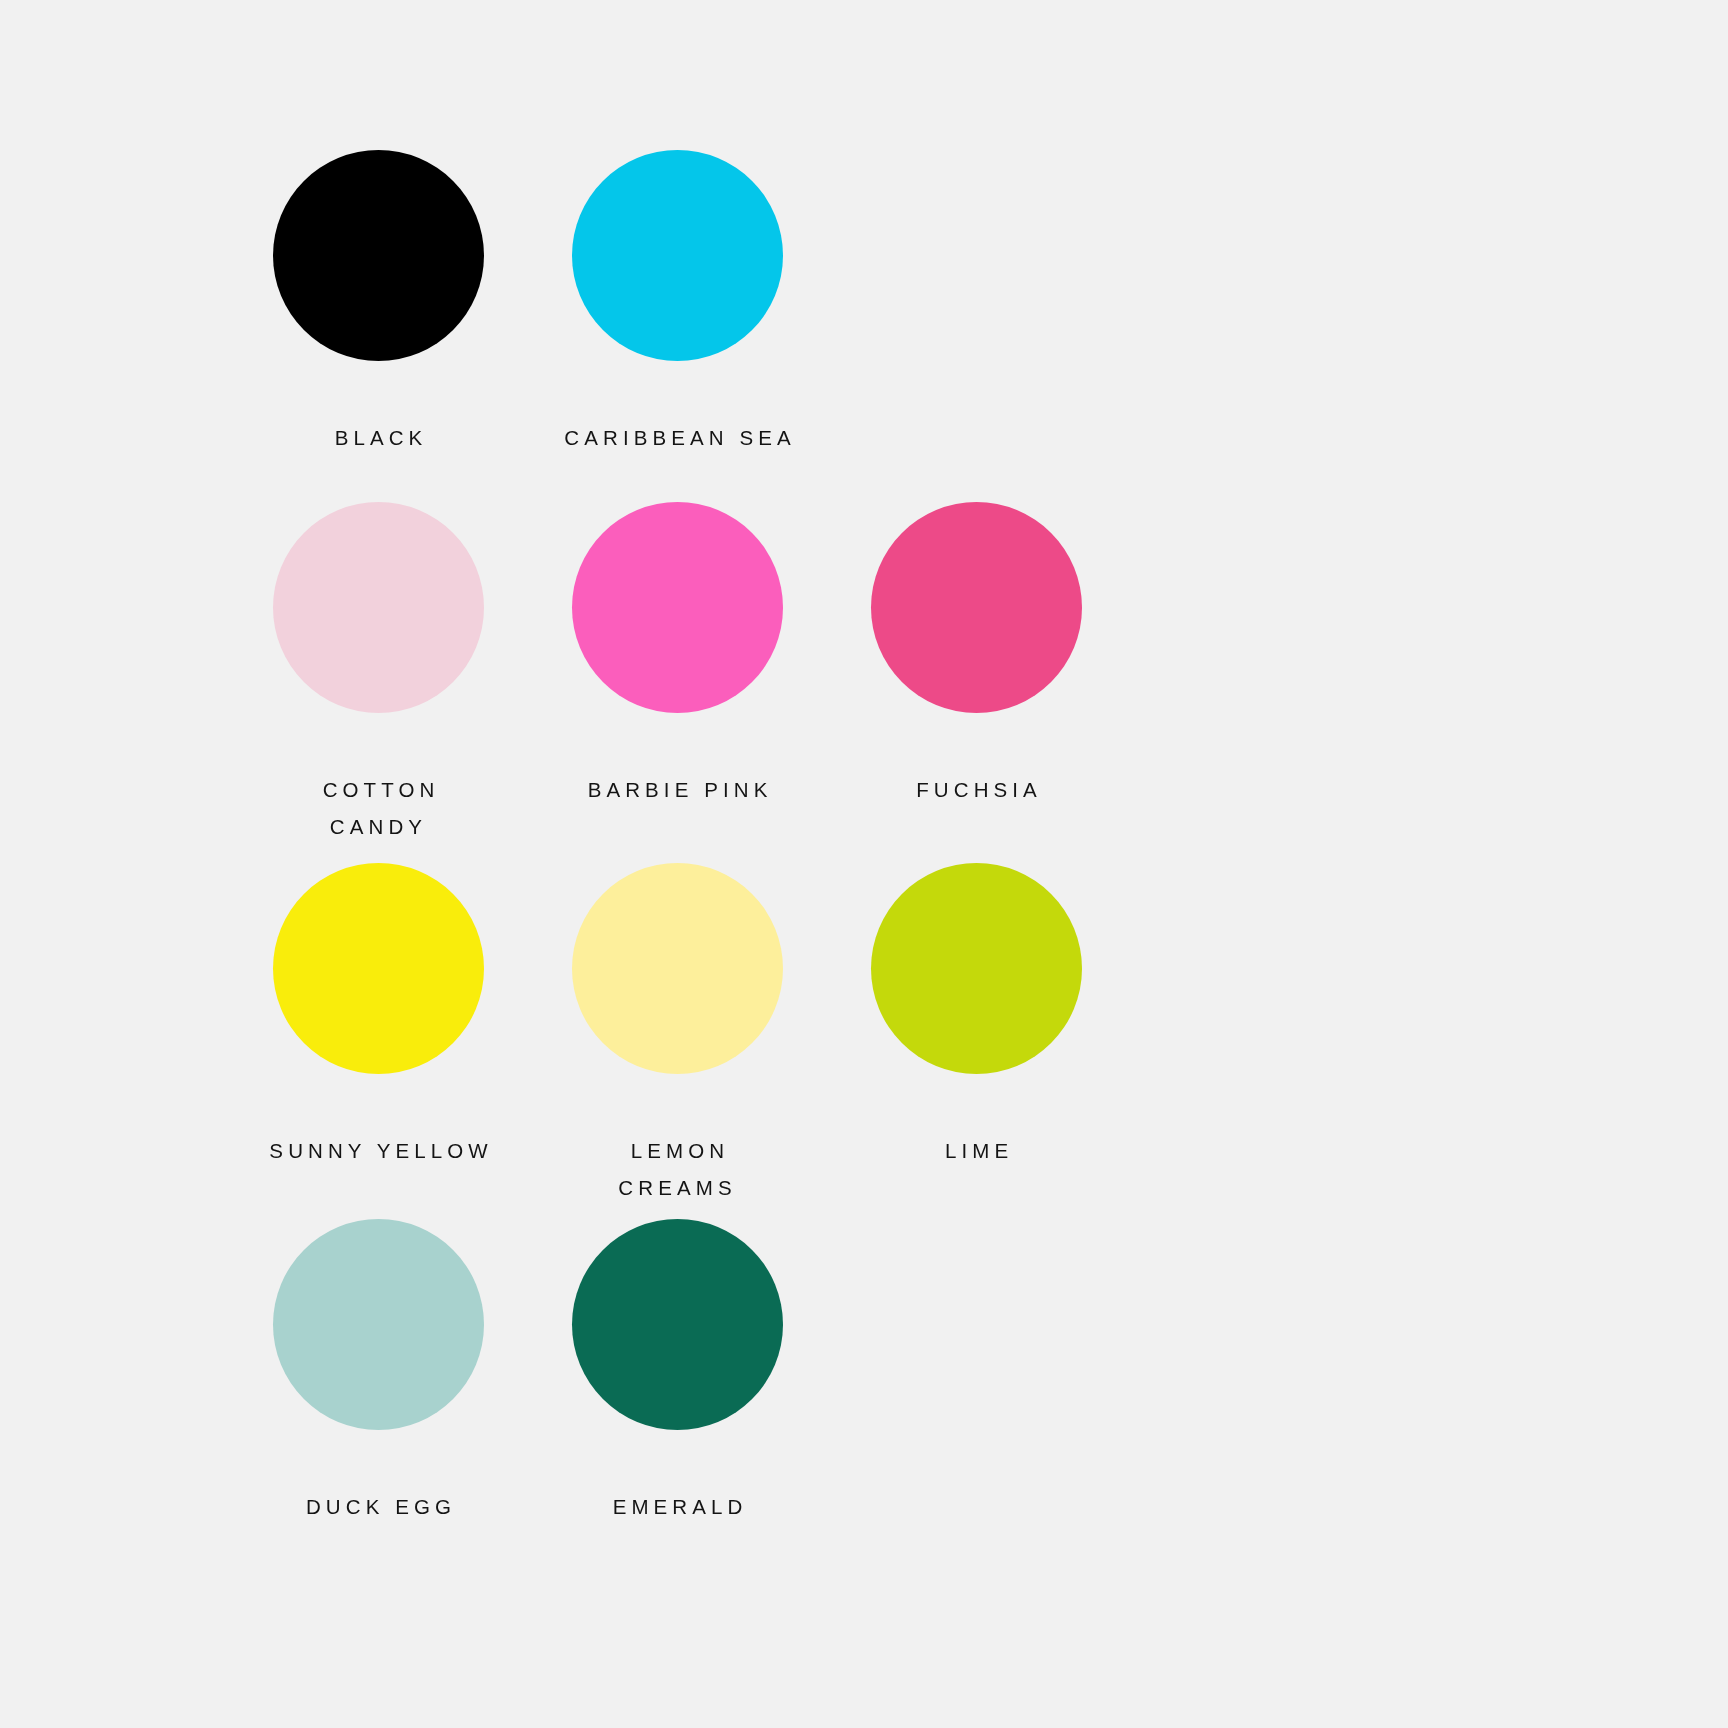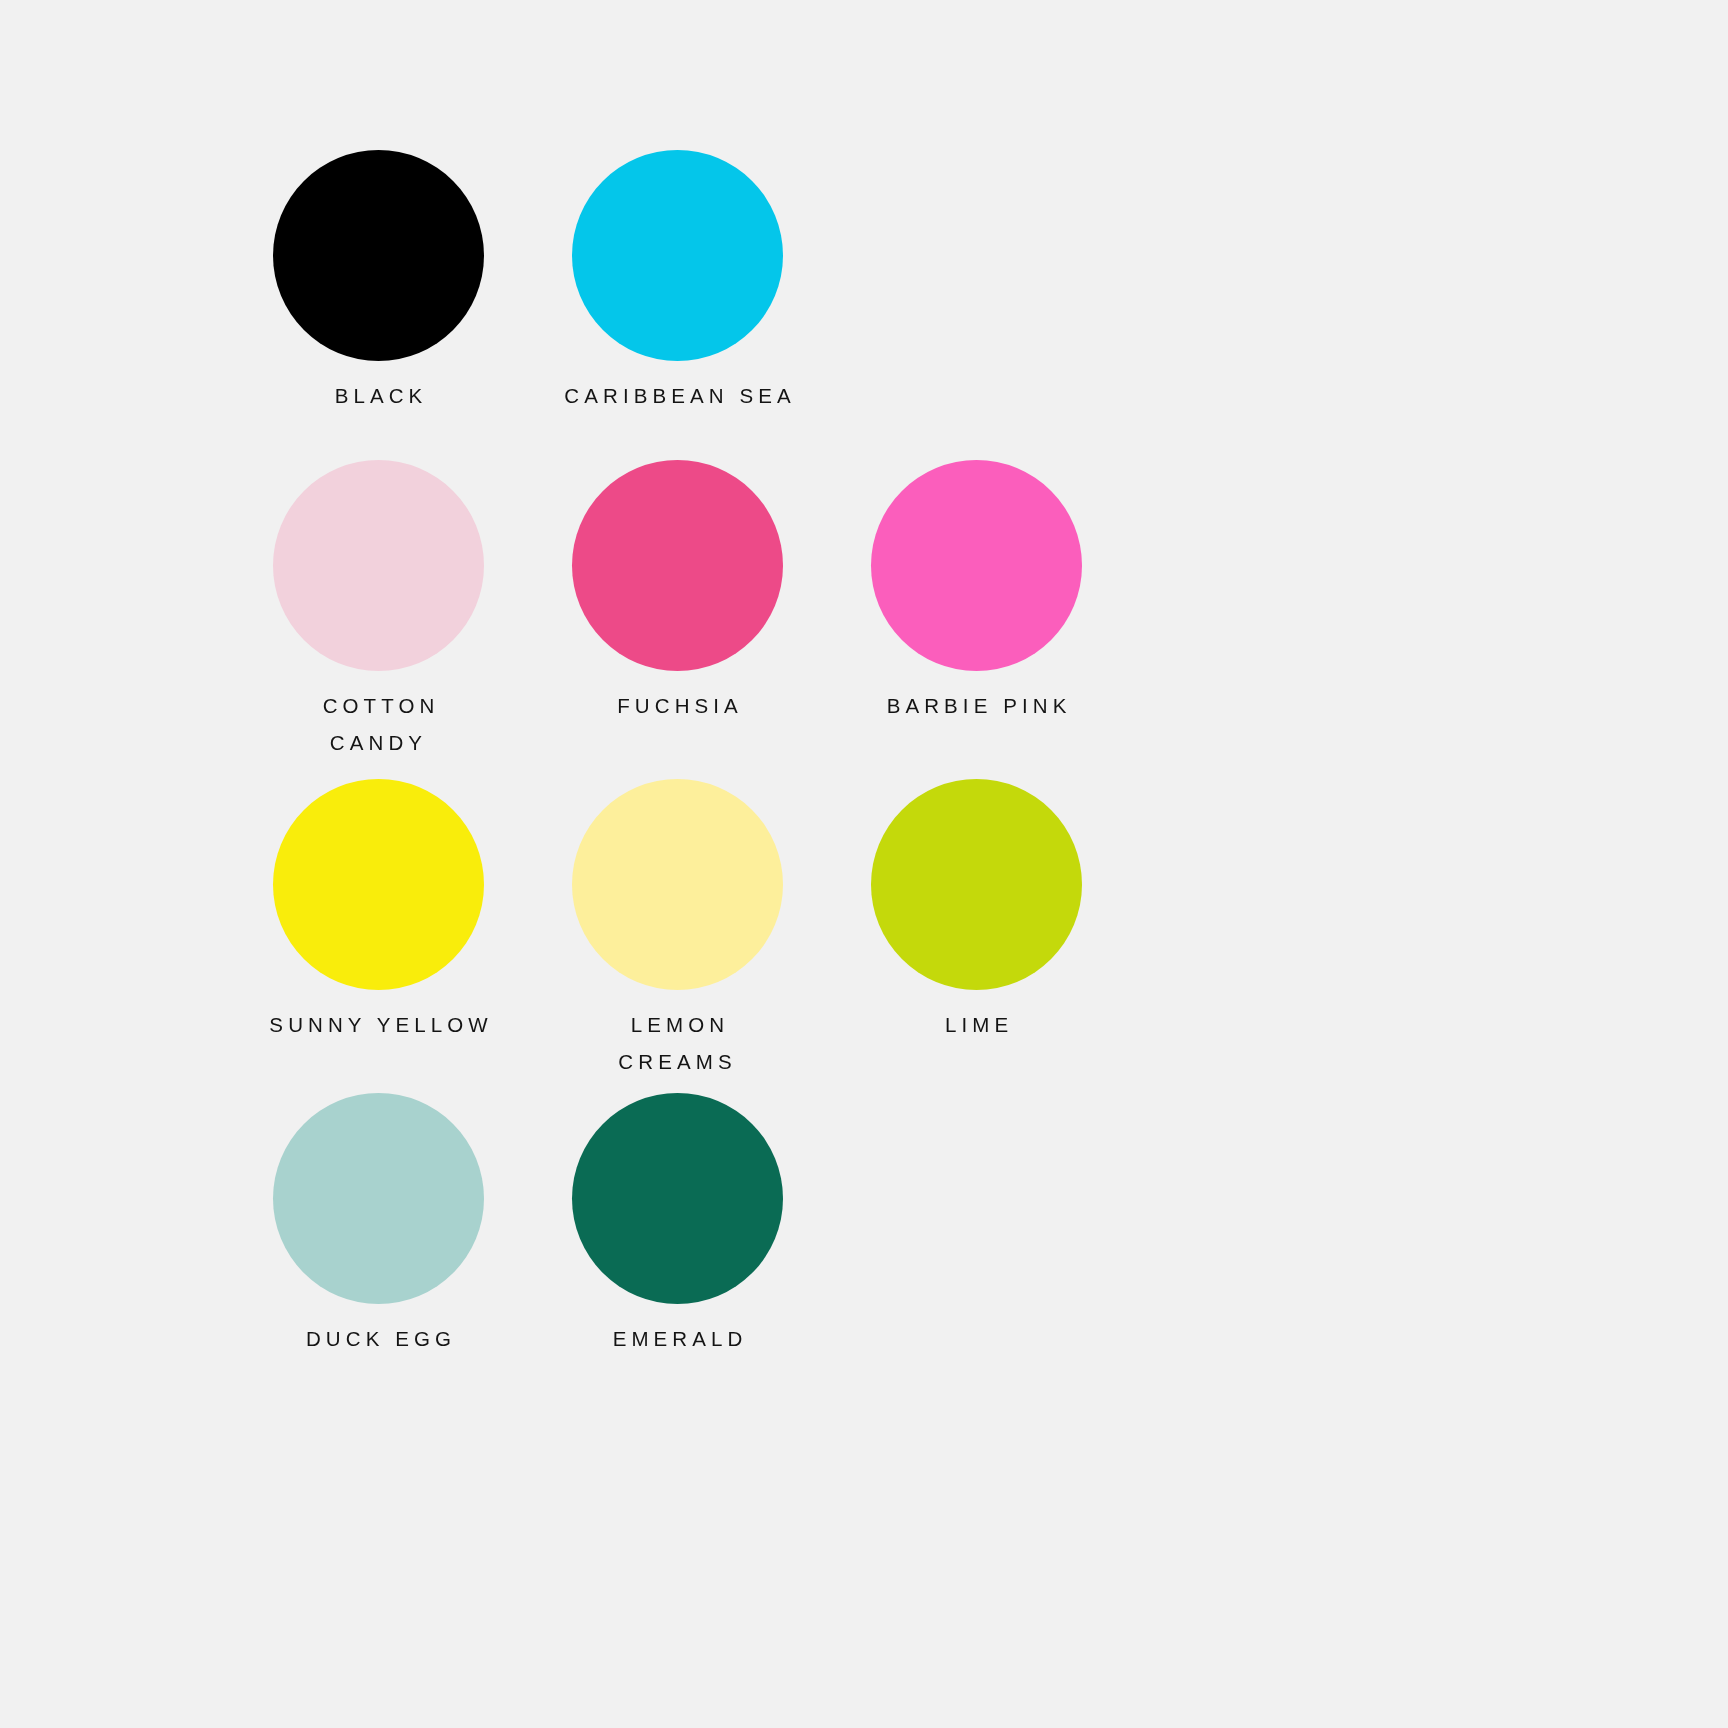--- a/index.html
+++ b/index.html
@@ -45,21 +45,21 @@
   }
 
   .swatch-disc {
     width: 211px;
     height: 211px;
     border-radius: 50%;
     flex: 0 0 auto;
   }
 
   .swatch-label {
-    margin-top: 16px;
+    margin-top: 58px;
     font-size: 20.5px;
     line-height: 37px;
     letter-spacing: 5.1px;
     text-indent: 5.1px;
     color: #141414;
     text-transform: uppercase;
     text-align: center;
     font-weight: 400;
     white-space: pre-line;
     max-width: 280px;
@@ -87,26 +87,26 @@
         <div class="swatch-disc" style="background: rgb(4, 198, 234);"></div>
         <div class="swatch-label">CARIBBEAN SEA</div>
       </div>
       <div class="row-spacer row-gap-1"></div>
       <div class="swatch-cell">
         <div class="swatch-disc" style="background: rgb(242, 209, 220);"></div>
         <div class="swatch-label">COTTON
 CANDY</div>
       </div>
       <div class="swatch-cell">
+        <div class="swatch-disc" style="background: rgb(251, 94, 188);"></div>
+        <div class="swatch-label">BARBIE PINK</div>
+      </div>
+      <div class="swatch-cell">
         <div class="swatch-disc" style="background: rgb(237, 74, 136);"></div>
         <div class="swatch-label">FUCHSIA</div>
-      </div>
-      <div class="swatch-cell">
-        <div class="swatch-disc" style="background: rgb(251, 94, 188);"></div>
-        <div class="swatch-label">BARBIE PINK</div>
       </div>
       <div class="row-spacer row-gap-2"></div>
       <div class="swatch-cell">
         <div class="swatch-disc" style="background: rgb(249, 237, 11);"></div>
         <div class="swatch-label">SUNNY YELLOW</div>
       </div>
       <div class="swatch-cell">
         <div class="swatch-disc" style="background: rgb(253, 239, 155);"></div>
         <div class="swatch-label">LEMON
 CREAMS</div>

